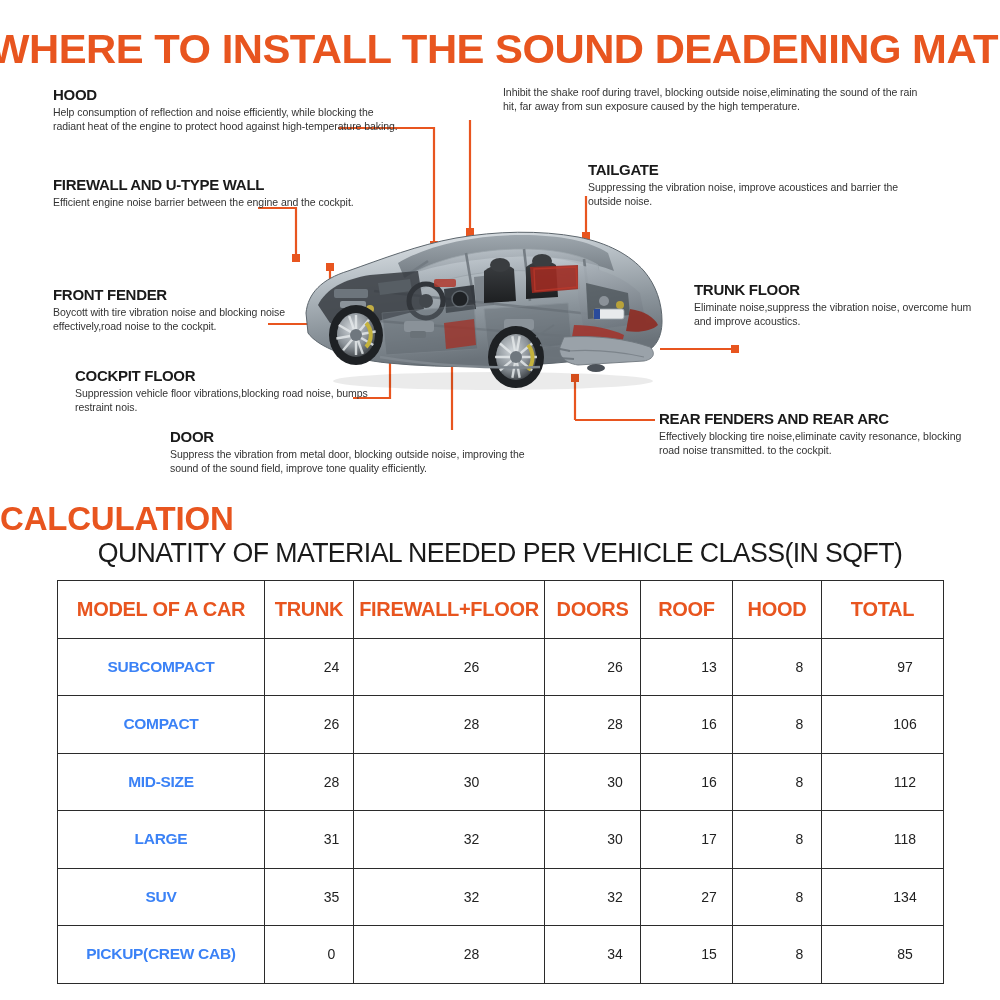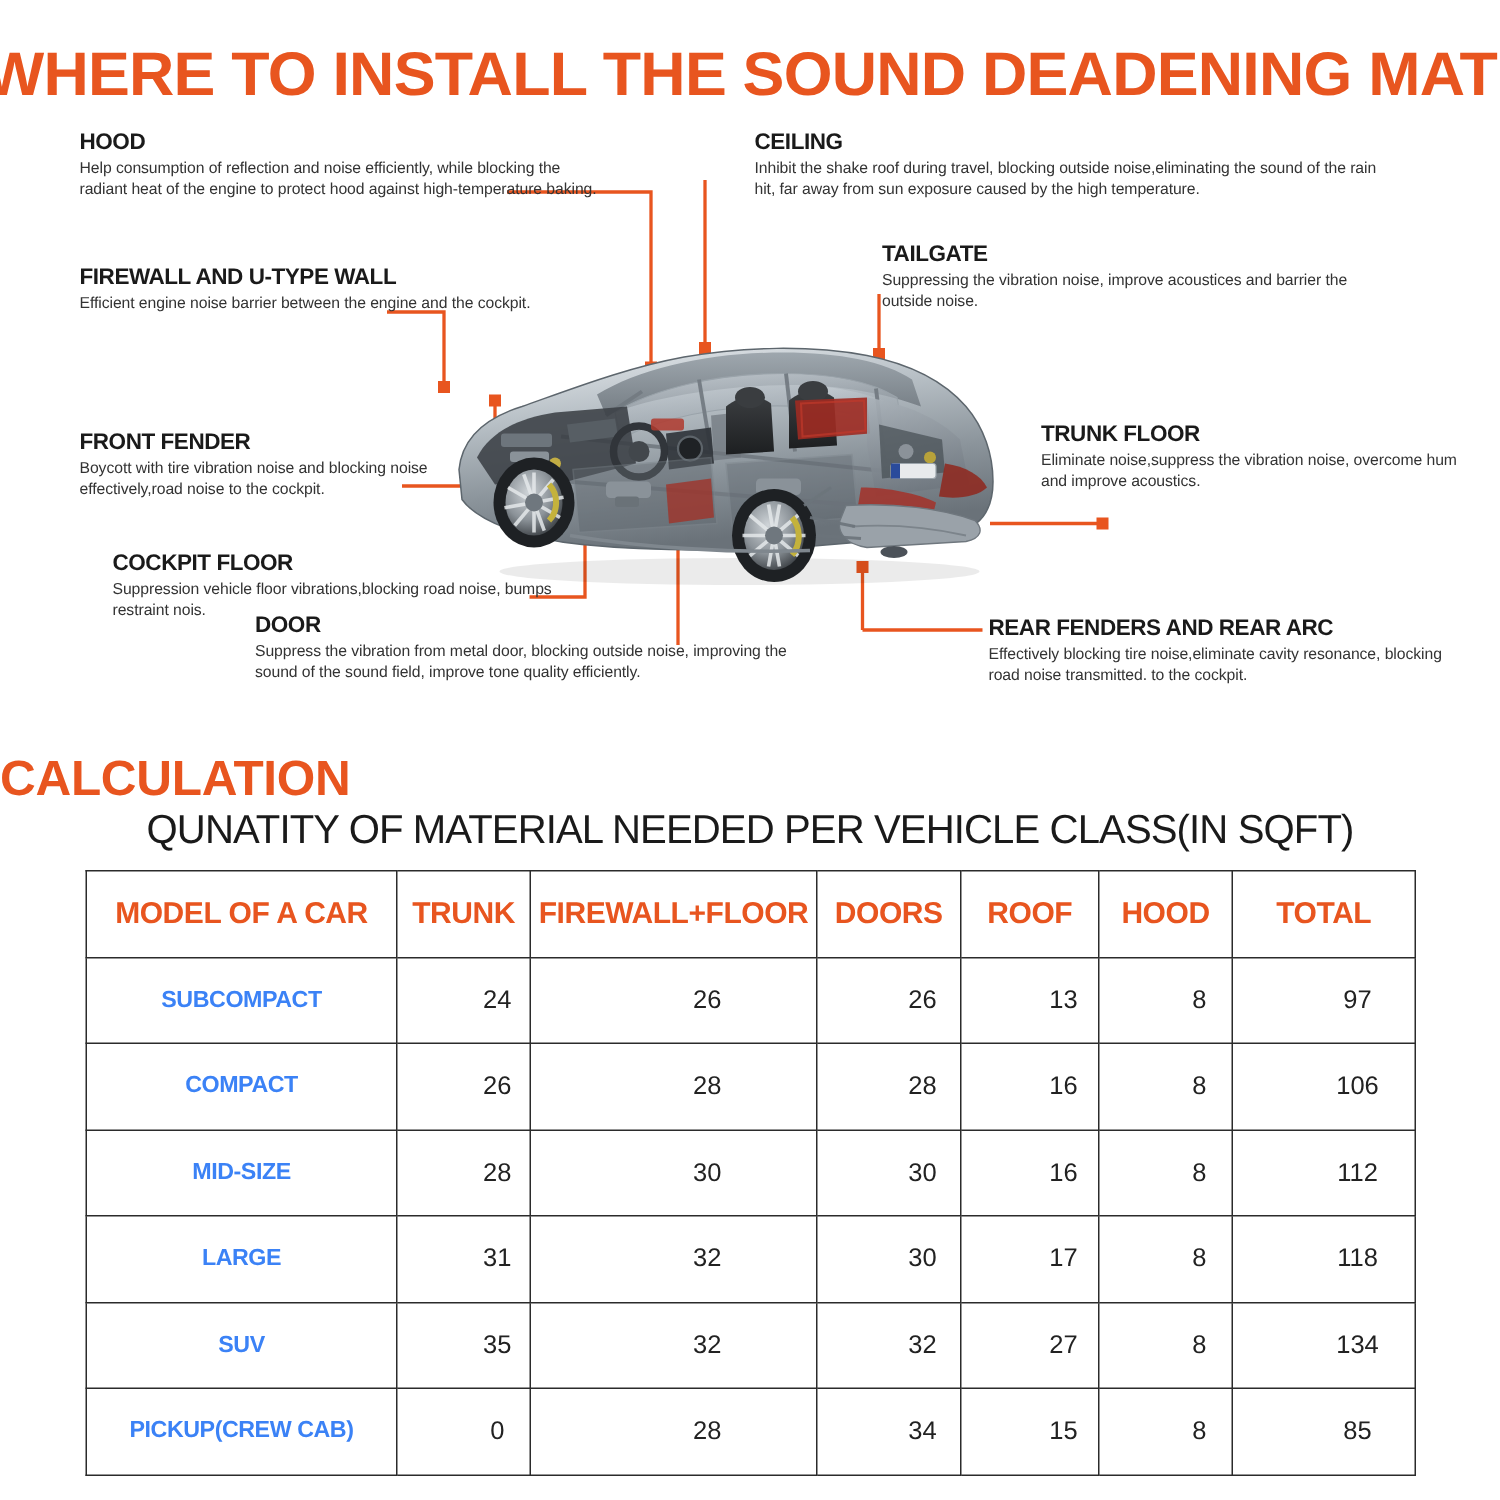--- a/index.html
+++ b/index.html
@@ -80,21 +80,21 @@
     font-weight:bold;
     font-size:20px;
     letter-spacing:-0.3px;
   }
   table.calc td.model{
     color:#3b82f6;
     font-weight:bold;
     font-size:15.5px;
     letter-spacing:-0.3px;
   }
-  table.calc td.num{font-size:17px;color:#222;font-weight:400;padding-left:45px;}
+  table.calc td.num{font-size:14px;color:#222;font-weight:400;padding-left:45px;}
   .col-model{width:207px;}
   .col-trunk{width:89px;}
   .col-fw{width:191px;}
   .col-doors{width:96px;}
   .col-roof{width:92px;}
   .col-hood{width:89px;}
   .col-total{width:122px;}
 </style>
 </head>
 <body>
@@ -305,27 +305,26 @@
   <div class="callout" style="left:53px;top:286px;width:280px;">
     <p class="c-title">FRONT FENDER</p>
     <p class="c-body">Boycott with tire vibration noise and blocking noise effectively,road noise to the cockpit.</p>
   </div>
 
   <div class="callout" style="left:75px;top:367px;width:300px;">
     <p class="c-title">COCKPIT FLOOR</p>
     <p class="c-body">Suppression vehicle floor vibrations,blocking road noise, bumps restraint nois.</p>
   </div>
 
-  <div class="callout" style="left:170px;top:408px;width:380px;">
+  <div class="callout" style="left:170px;top:428px;width:380px;">
     <p class="c-title">DOOR</p>
     <p class="c-body">Suppress the vibration from metal door, blocking outside noise, improving the sound of the sound field, improve tone quality efficiently.</p>
   </div>
 
   <div class="callout" style="left:503px;top:86px;width:430px;">
-    <p class="c-title">CEILING</p>
     <p class="c-body">Inhibit the shake roof during travel, blocking outside noise,eliminating the sound of the rain hit, far away from sun exposure caused by the high temperature.</p>
   </div>
 
   <div class="callout" style="left:588px;top:161px;width:330px;">
     <p class="c-title">TAILGATE</p>
     <p class="c-body">Suppressing the vibration noise, improve acoustices and barrier the outside noise.</p>
   </div>
 
   <div class="callout" style="left:694px;top:236px;width:280px;margin-top:45px;">
     <p class="c-title">TRUNK FLOOR</p>

